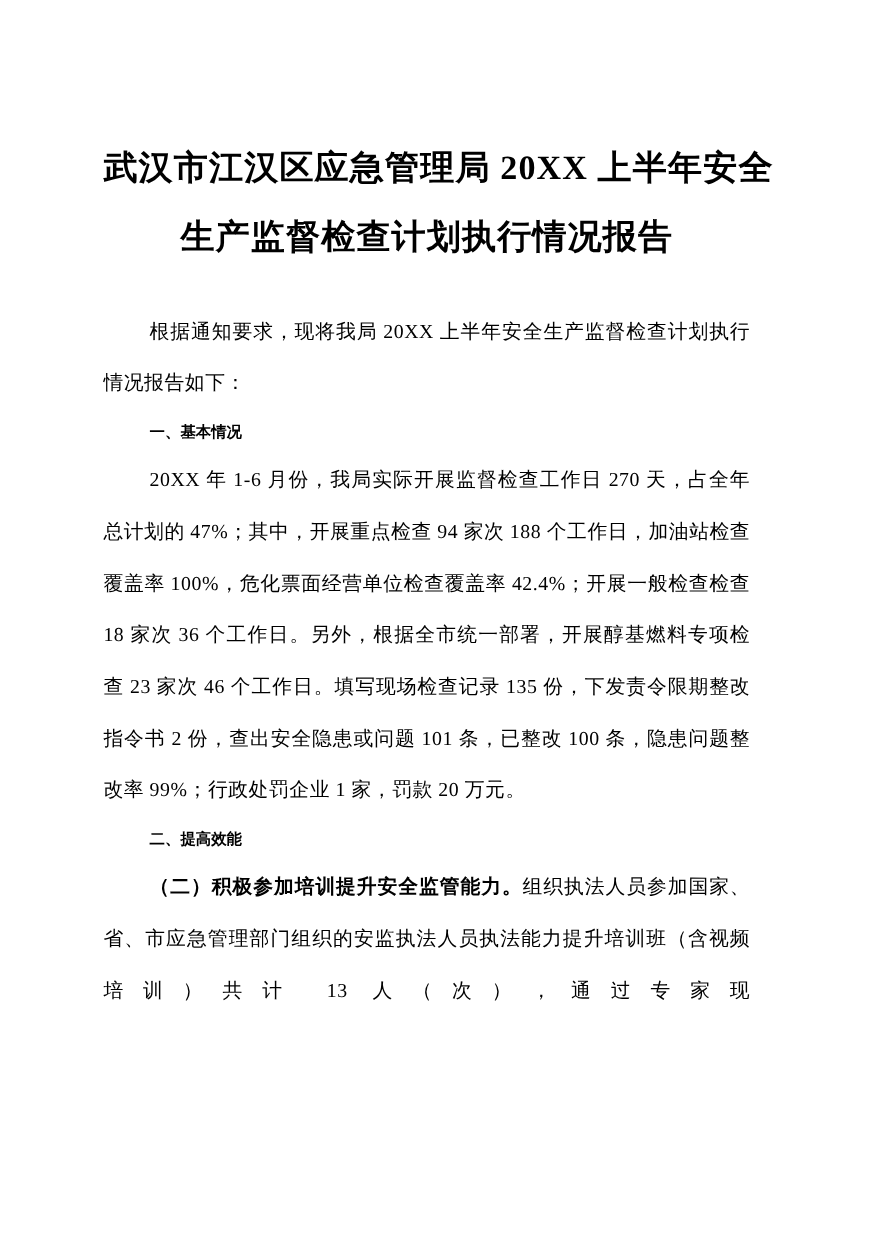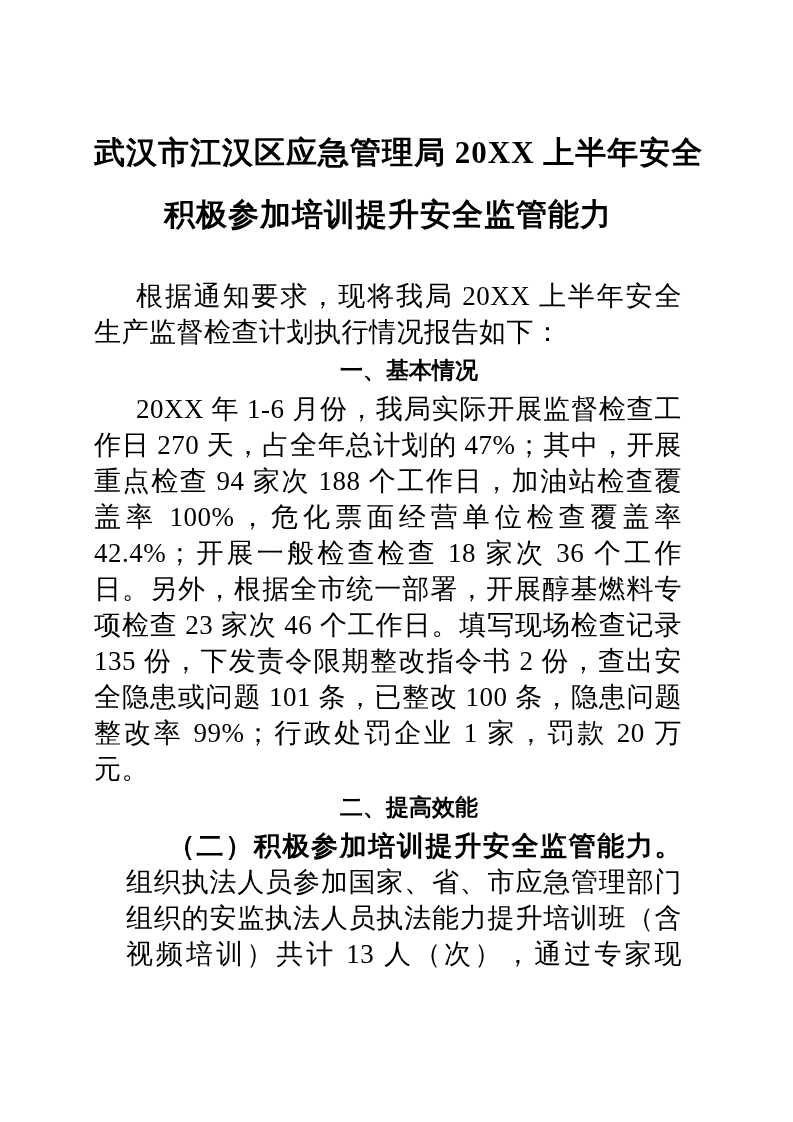--- a/index.html
+++ b/index.html
@@ -21,46 +21,45 @@
   .doc-title {
     font-size: 31px;
     font-weight: bold;
     text-align: center;
     line-height: 62px;
     letter-spacing: 1px;
     margin-bottom: 32px;
   }
   .title-line { display: block; white-space: nowrap; }
   .para {
-    font-size: 27px;
-    line-height: 36px;
+    font-size: 18px;
+    line-height: 47px;
     text-align: justify;
     text-justify: inter-ideograph;
     text-indent: 42px;
     letter-spacing: 0.5px;
   }
   .heading {
-    font-size: 23px;
+    font-size: 14px;
     line-height: 41px;
     text-indent: 42px;
     font-family: "Liberation Sans", "DejaVu Sans", sans-serif;
     font-weight: bold;
-    text-align: center;
   }
   .lead { font-weight: bold; }
-  .justify-last { text-align-last: justify; margin-left: 32px; }
+  .justify-last { text-align-last: justify; }
 </style>
 </head>
 <body>
 
 <div class="page">
 
   <h1 class="doc-title">
     <span class="title-line">武汉市江汉区应急管理局 20XX 上半年安全</span>
-    <span class="title-line">积极参加培训提升安全监管能力</span>
+    <span class="title-line">生产监督检查计划执行情况报告</span>
   </h1>
 
   <p class="para">根据通知要求，现将我局 20XX 上半年安全生产监督检查计划执行情况报告如下：</p>
 
   <h2 class="heading">一、基本情况</h2>
 
   <p class="para">20XX 年 1-6 月份，我局实际开展监督检查工作日 270 天，占全年总计划的 47%；其中，开展重点检查 94 家次 188 个工作日，加油站检查覆盖率 100%，危化票面经营单位检查覆盖率 42.4%；开展一般检查检查 18 家次 36 个工作日。另外，根据全市统一部署，开展醇基燃料专项检查 23 家次 46 个工作日。填写现场检查记录 135 份，下发责令限期整改指令书 2 份，查出安全隐患或问题 101 条，已整改 100 条，隐患问题整改率 99%；行政处罚企业 1 家，罚款 20 万元。</p>
 
   <h2 class="heading">二、提高效能</h2>
 

